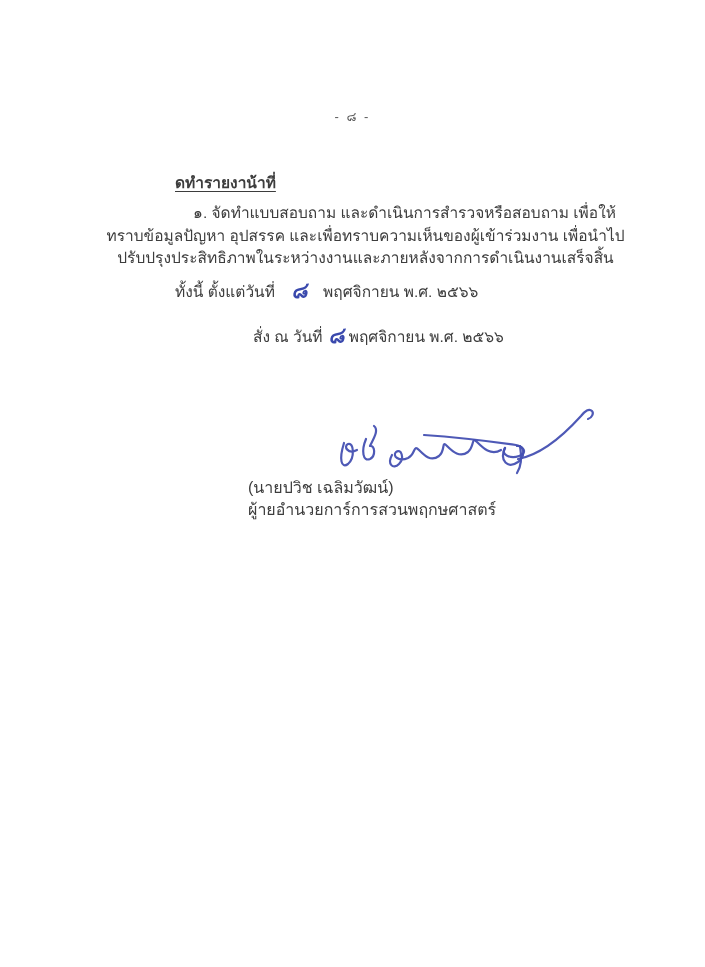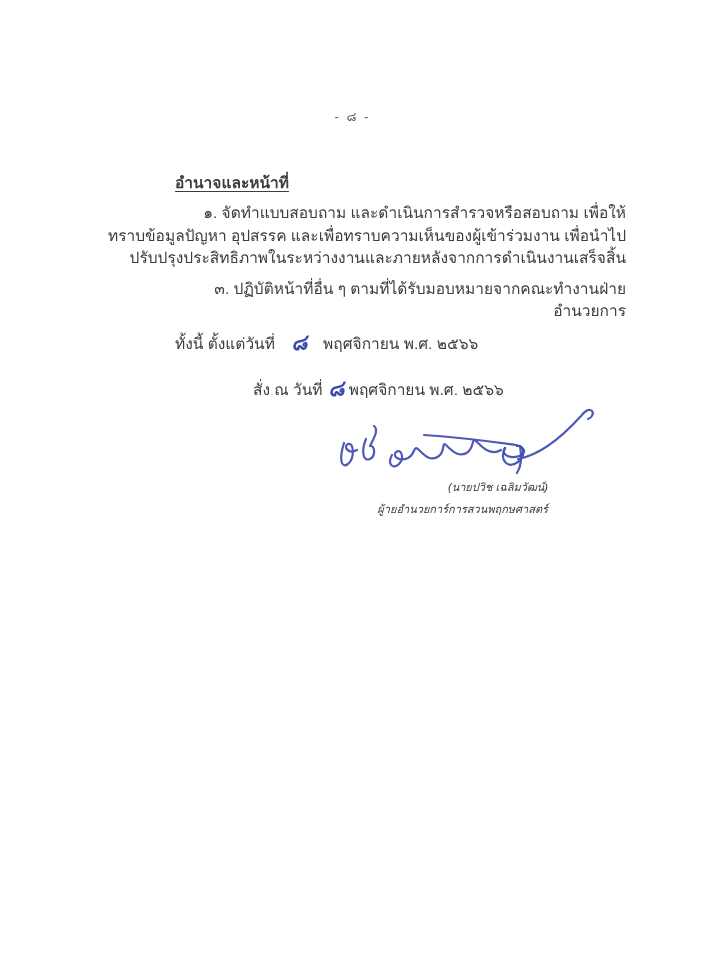--- a/index.html
+++ b/index.html
@@ -33,21 +33,21 @@
   }
   .heading {
     margin: 0 0 2px 78px;
     font-weight: bold;
     text-decoration: underline;
     text-underline-offset: 3px;
   }
   .para {
     margin: 8px;
     text-indent: 78px;
-    text-align: right;
+    text-align: center;
   }
   .date-line { white-space: nowrap; }
   .date-line.date1 { margin: 9px 0 0 78px; }
   .date-line.date2 { margin: 21px 0 0 156px; }
   .hand-day {
     display: inline-block;
     color: #3a49ad;
     font-size: 21px;
     font-style: italic;
     transform: rotate(-6deg) translateY(1px);
@@ -68,41 +68,39 @@
     stroke-width: 2.2;
     stroke-linecap: round;
     stroke-linejoin: round;
     opacity: 0.95;
   }
   .sig-block {
     position: absolute;
     top: 477px;
     left: 248px;
     width: 300px;
-    text-align: right;
-    font-size: 11px;
+    text-align: left;
+    font-size: 16px;
     line-height: 21.5px;
-    font-style: italic;
   }
 </style>
 </head>
 <body>
 
 <div class="page">
 
   <div class="page-number">- ๘ -</div>
 
   <div class="content">
 
-    <div class="heading">อำนาจและหน้าที่</div>
+    <div class="heading">ดทำรายงาน้าที่</div>
 
     <p class="para">๑. จัดทำแบบสอบถาม และดำเนินการสำรวจหรือสอบถาม เพื่อให้ทราบข้อมูลปัญหา อุปสรรค และเพื่อทราบความเห็นของผู้เข้าร่วมงาน เพื่อนำไปปรับปรุงประสิทธิภาพในระหว่างงานและภายหลังจากการดำเนินงานเสร็จสิ้น</p>
 
 
-    <p class="para">๓. ปฏิบัติหน้าที่อื่น ๆ ตามที่ได้รับมอบหมายจากคณะทำงานฝ่ายอำนวยการ</p>
 
     <div class="date-line date1">
       <span>ทั้งนี้  ตั้งแต่วันที่</span><span class="hand-day">๘</span><span>พฤศจิกายน  พ.ศ. ๒๕๖๖</span>
     </div>
 
     <div class="date-line date2">
       <span>สั่ง  ณ   วันที่</span><span class="hand-day">๘</span><span>พฤศจิกายน  พ.ศ. ๒๕๖๖</span>
     </div>
 
   </div>

